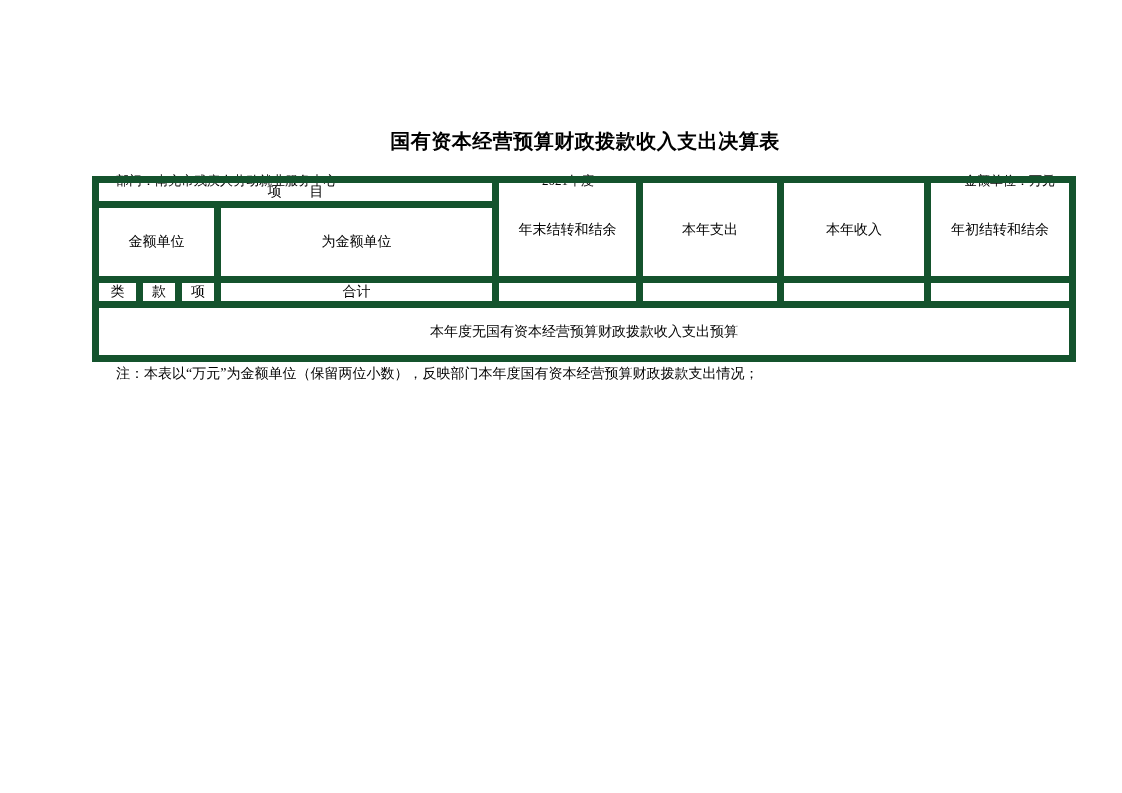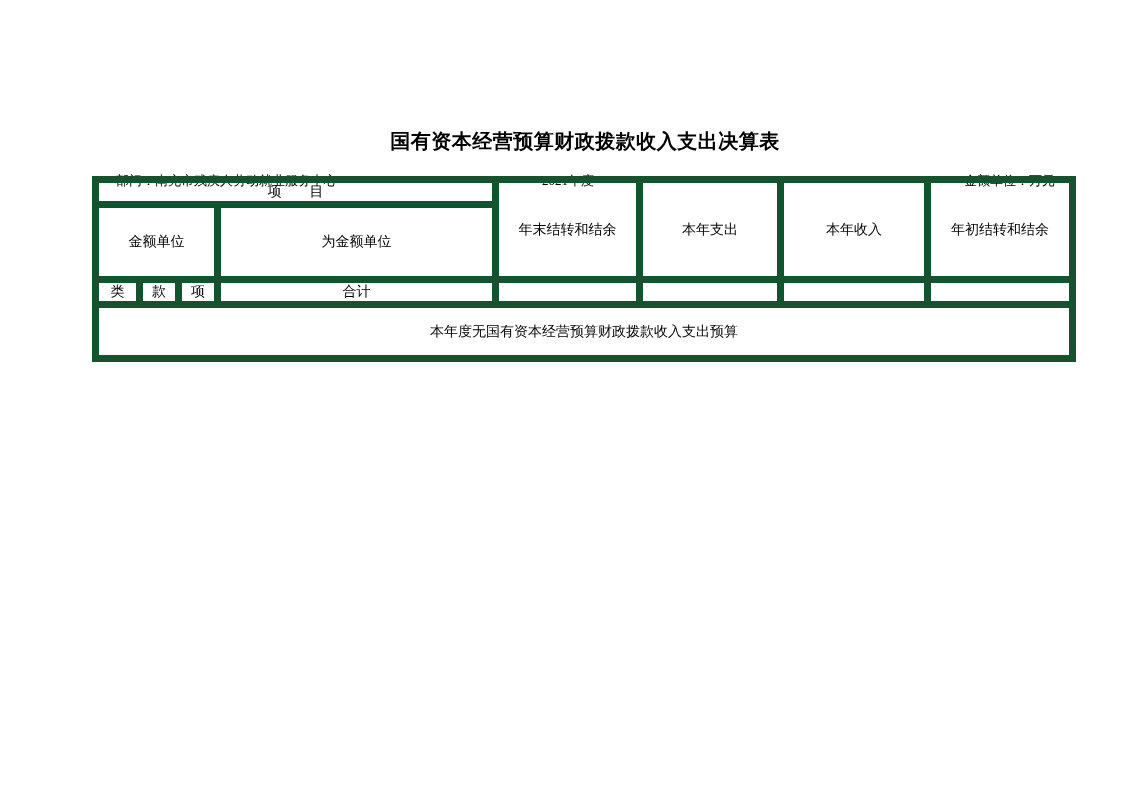--- a/index.html
+++ b/index.html
@@ -116,14 +116,15 @@
         <td class="bb2 bl2"></td>
         <td class="bb2 bl2"></td>
         <td class="bb2 bl2"></td>
       </tr>
       <tr class="r4">
         <td colspan="8" class="msg-cell">本年度无国有资本经营预算财政拨款收入支出预算</td>
       </tr>
     </tbody>
   </table>
 
+  <div class="note-line">注：本表以“万元”为金额单位（保留两位小数），反映部门本年度国有资本经营预算财政拨款支出情况；</div>
 
 </div>
 
 </body></html>

